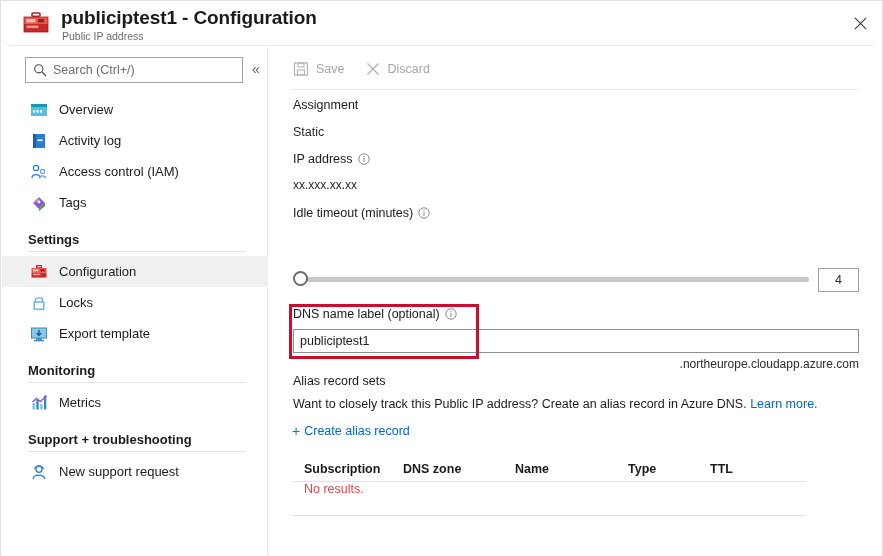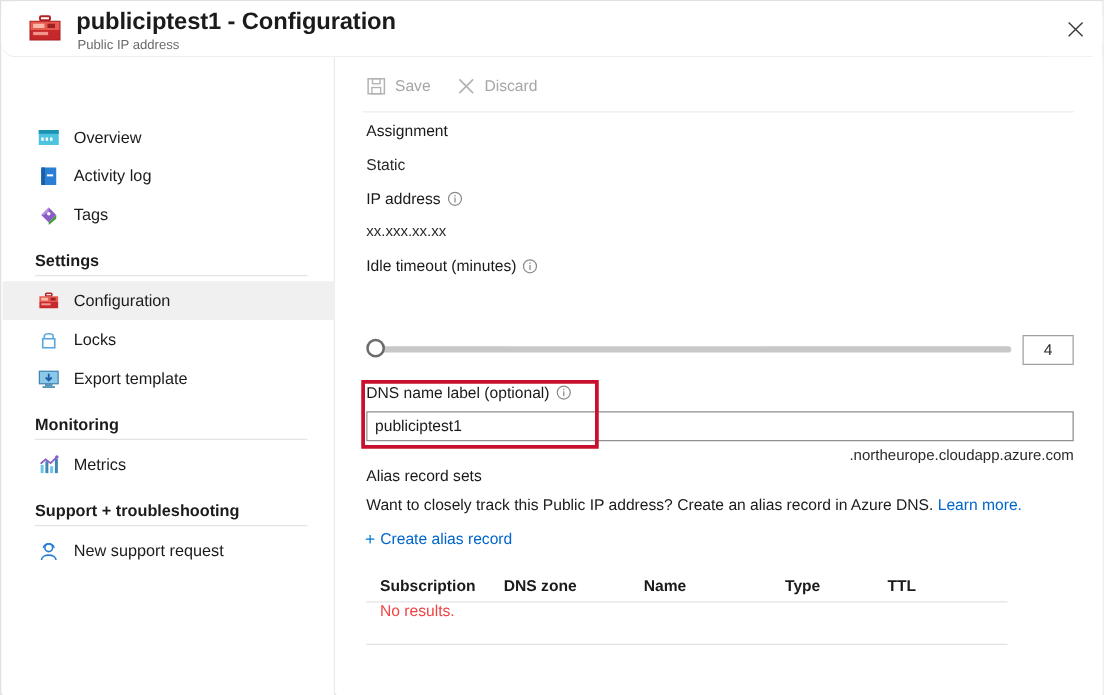--- a/index.html
+++ b/index.html
@@ -357,20 +357,32 @@
     <div class="title-sub">Public IP address</div>
     <div class="close-btn">
       <svg viewBox="0 0 14 14" width="13" height="13">
         <path d="M1 1 L13 13 M13 1 L1 13" stroke="#3a3a3a" stroke-width="1.2" fill="none"></path>
       </svg>
     </div>
   </div>
 
   <div class="sidebar">
 
+    <div class="search-row">
+      <div class="search-box">
+        <span class="search-icon">
+          <svg viewBox="0 0 14 14" width="14" height="14">
+            <circle cx="5.8" cy="5.8" r="4.1" fill="none" stroke="#4a4a4a" stroke-width="1.1"></circle>
+            <path d="M9.0 9.0 L13 13" stroke="#4a4a4a" stroke-width="1.1" fill="none"></path>
+          </svg>
+        </span>
+        <input class="search-input" type="text" placeholder="Search (Ctrl+/)" style="">
+      </div>
+      <div class="collapse-btn">«</div>
+    </div>
 
     <div class="nav">
 
       <div class="nav-item">
         <span class="ico">
           <svg viewBox="0 0 18 18" width="18" height="18">
             <rect x="1" y="3" width="16" height="12" fill="#4ec3e0"></rect>
             <rect x="1" y="3" width="16" height="3" fill="#1b93b5"></rect>
             <rect x="3" y="9" width="2" height="2.6" fill="#fff"></rect>
             <rect x="6.5" y="9" width="2" height="2.6" fill="#fff"></rect>
@@ -384,20 +396,31 @@
         <span class="ico">
           <svg viewBox="0 0 18 18" width="18" height="18">
             <rect x="3" y="2" width="12" height="14" fill="#2a7fd4"></rect>
             <rect x="3" y="2" width="3" height="14" fill="#1b5fa8"></rect>
             <rect x="7.5" y="7.5" width="5" height="1.6" fill="#fff"></rect>
           </svg>
         </span>
         <span>Activity log</span>
       </div>
 
+      <div class="nav-item">
+        <span class="ico">
+          <svg viewBox="0 0 18 18" width="18" height="18">
+            <circle cx="6" cy="5" r="2.6" fill="none" stroke="#2a7fd4" stroke-width="1.3"></circle>
+            <path d="M2 15 C2 10.5 10 10.5 10 15" fill="none" stroke="#2a7fd4" stroke-width="1.3"></path>
+            <circle cx="12.5" cy="8.5" r="2.1" fill="none" stroke="#5aa8e0" stroke-width="1.2"></circle>
+            <path d="M9.4 15.4 C9.4 11.9 15.6 11.9 15.6 15.4" fill="none" stroke="#5aa8e0" stroke-width="1.2"></path>
+          </svg>
+        </span>
+        <span>Access control (IAM)</span>
+      </div>
 
       <div class="nav-item">
         <span class="ico">
           <svg viewBox="0 0 18 18" width="18" height="18">
             <path d="M3 9 L9 3 L15 9 L9 15 Z" fill="#8b5cc7"></path>
             <path d="M9 15 L15 9 L15 12 L9 17 Z" fill="#3f9c35"></path>
             <path d="M3 9 L9 3 L9 6 L5 9 Z" fill="#b493dd"></path>
             <circle cx="9" cy="8" r="1.4" fill="#fff"></circle>
           </svg>
         </span>

